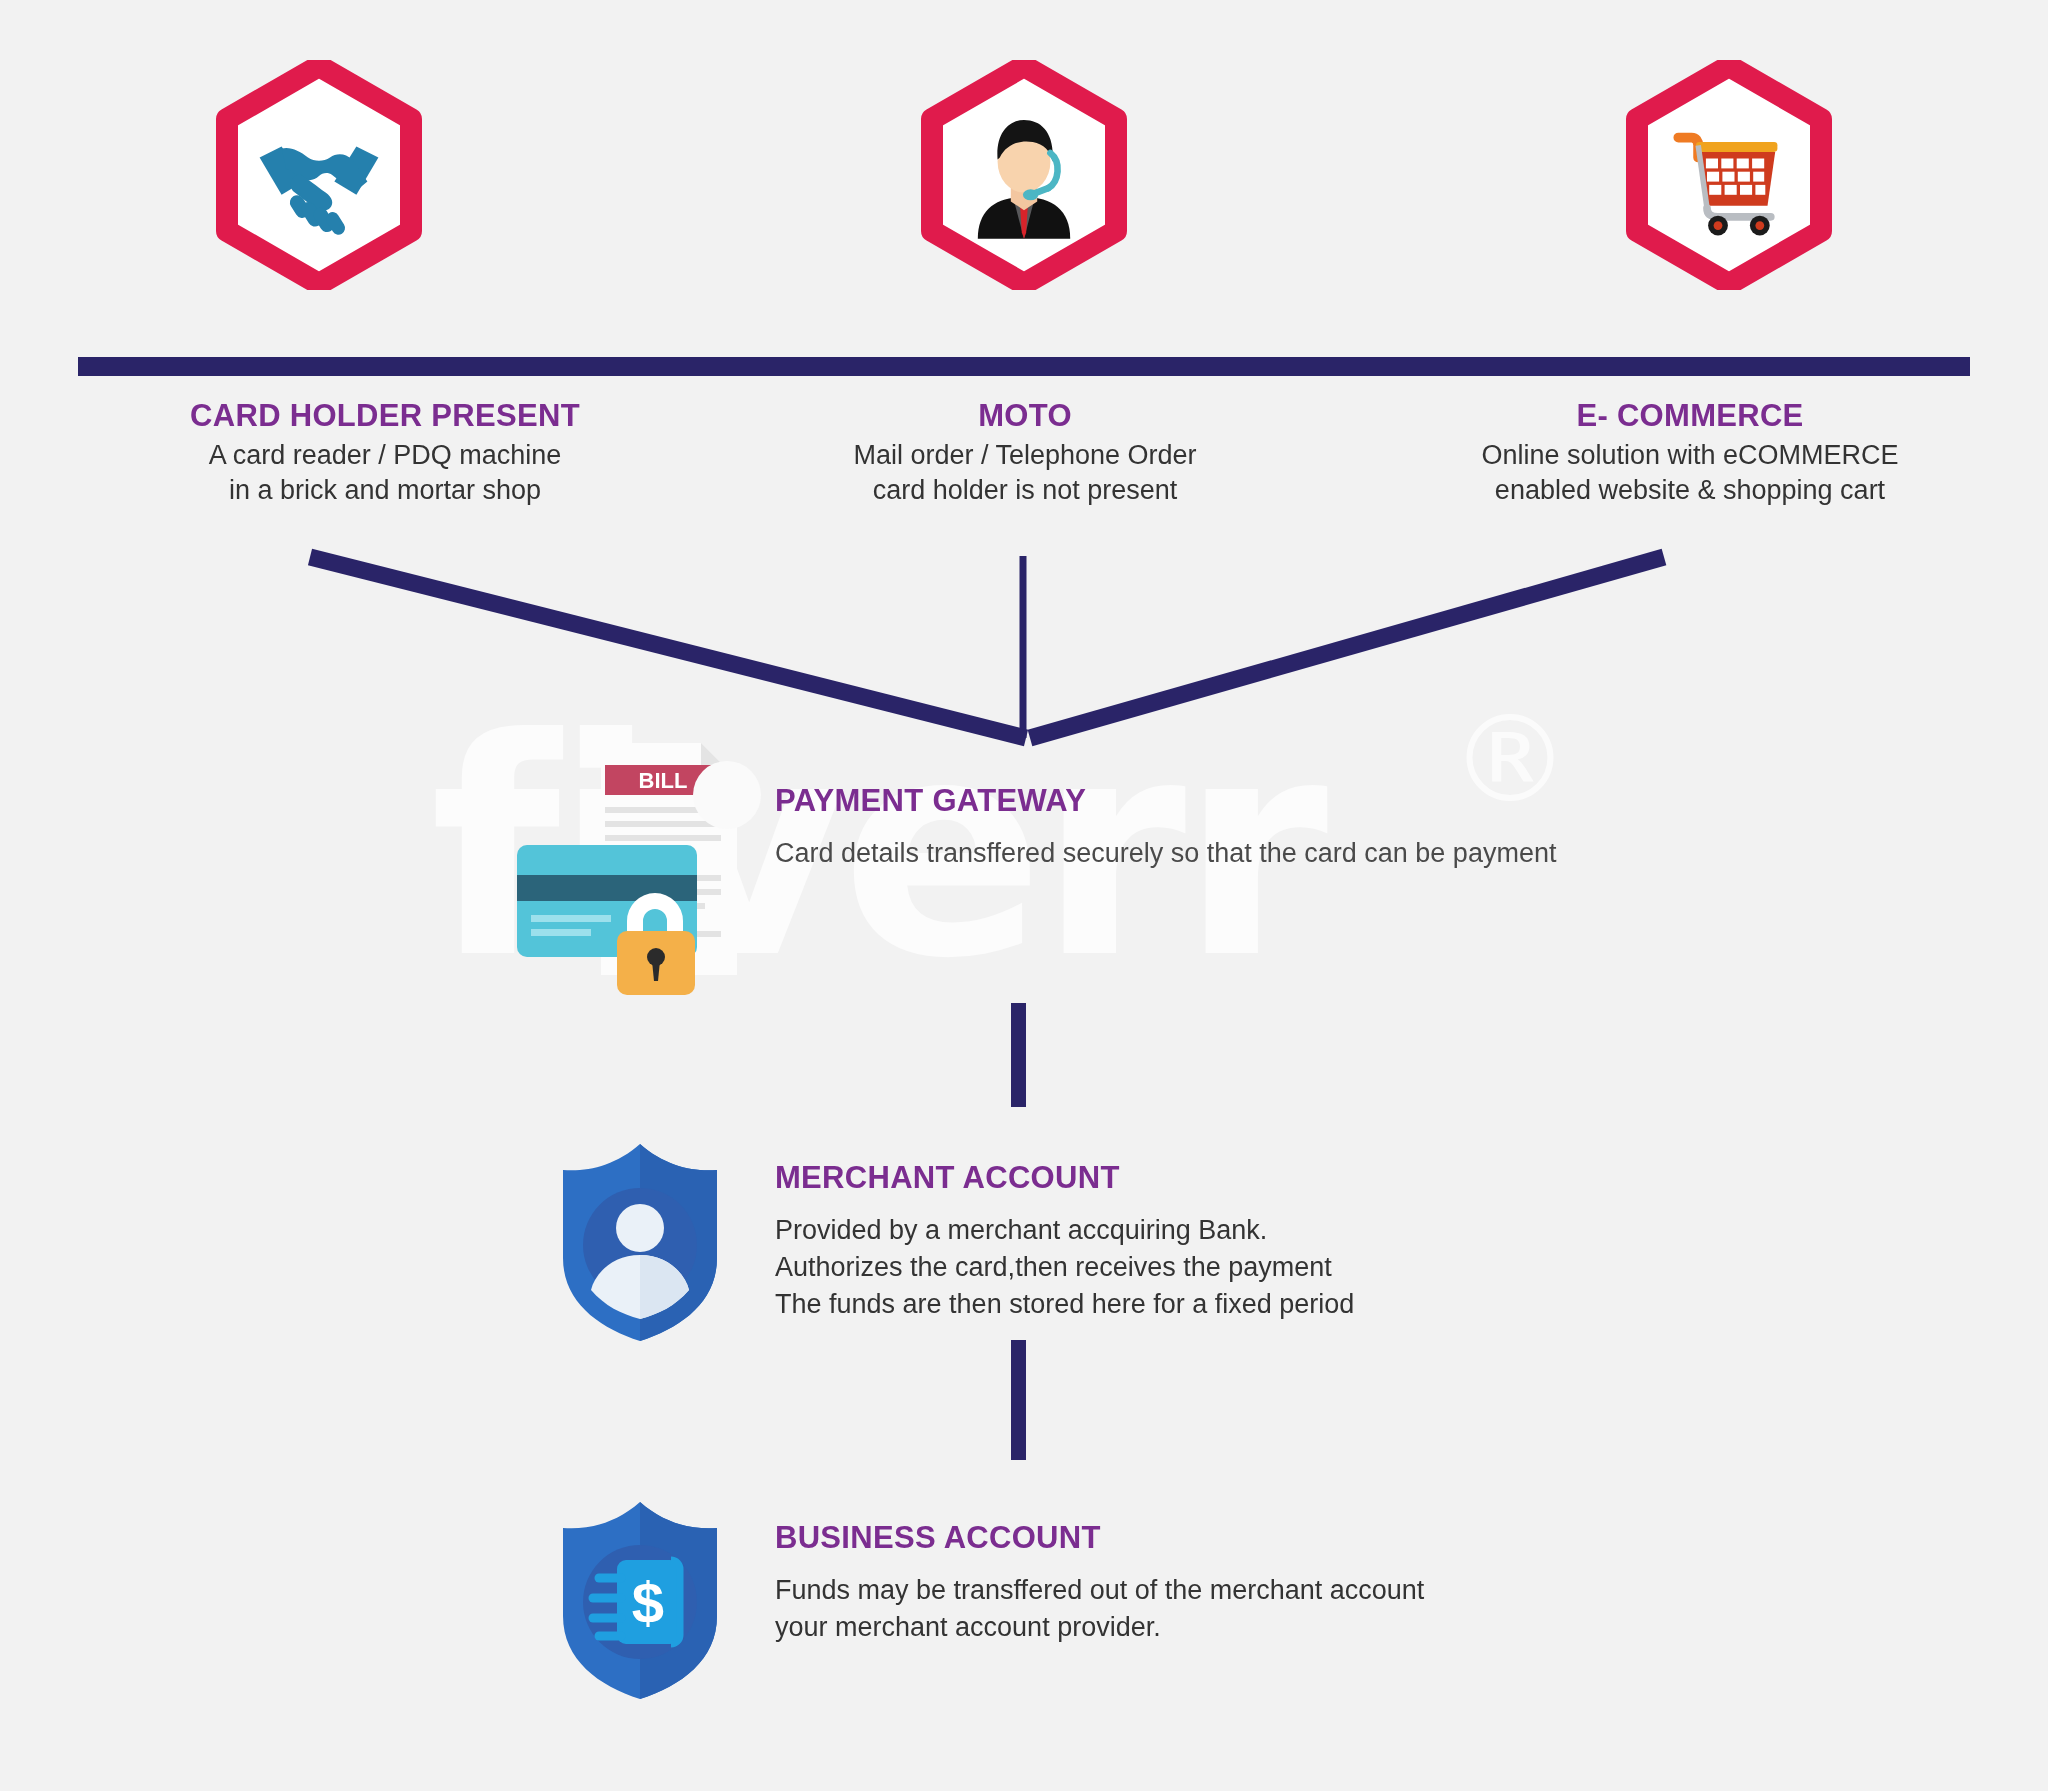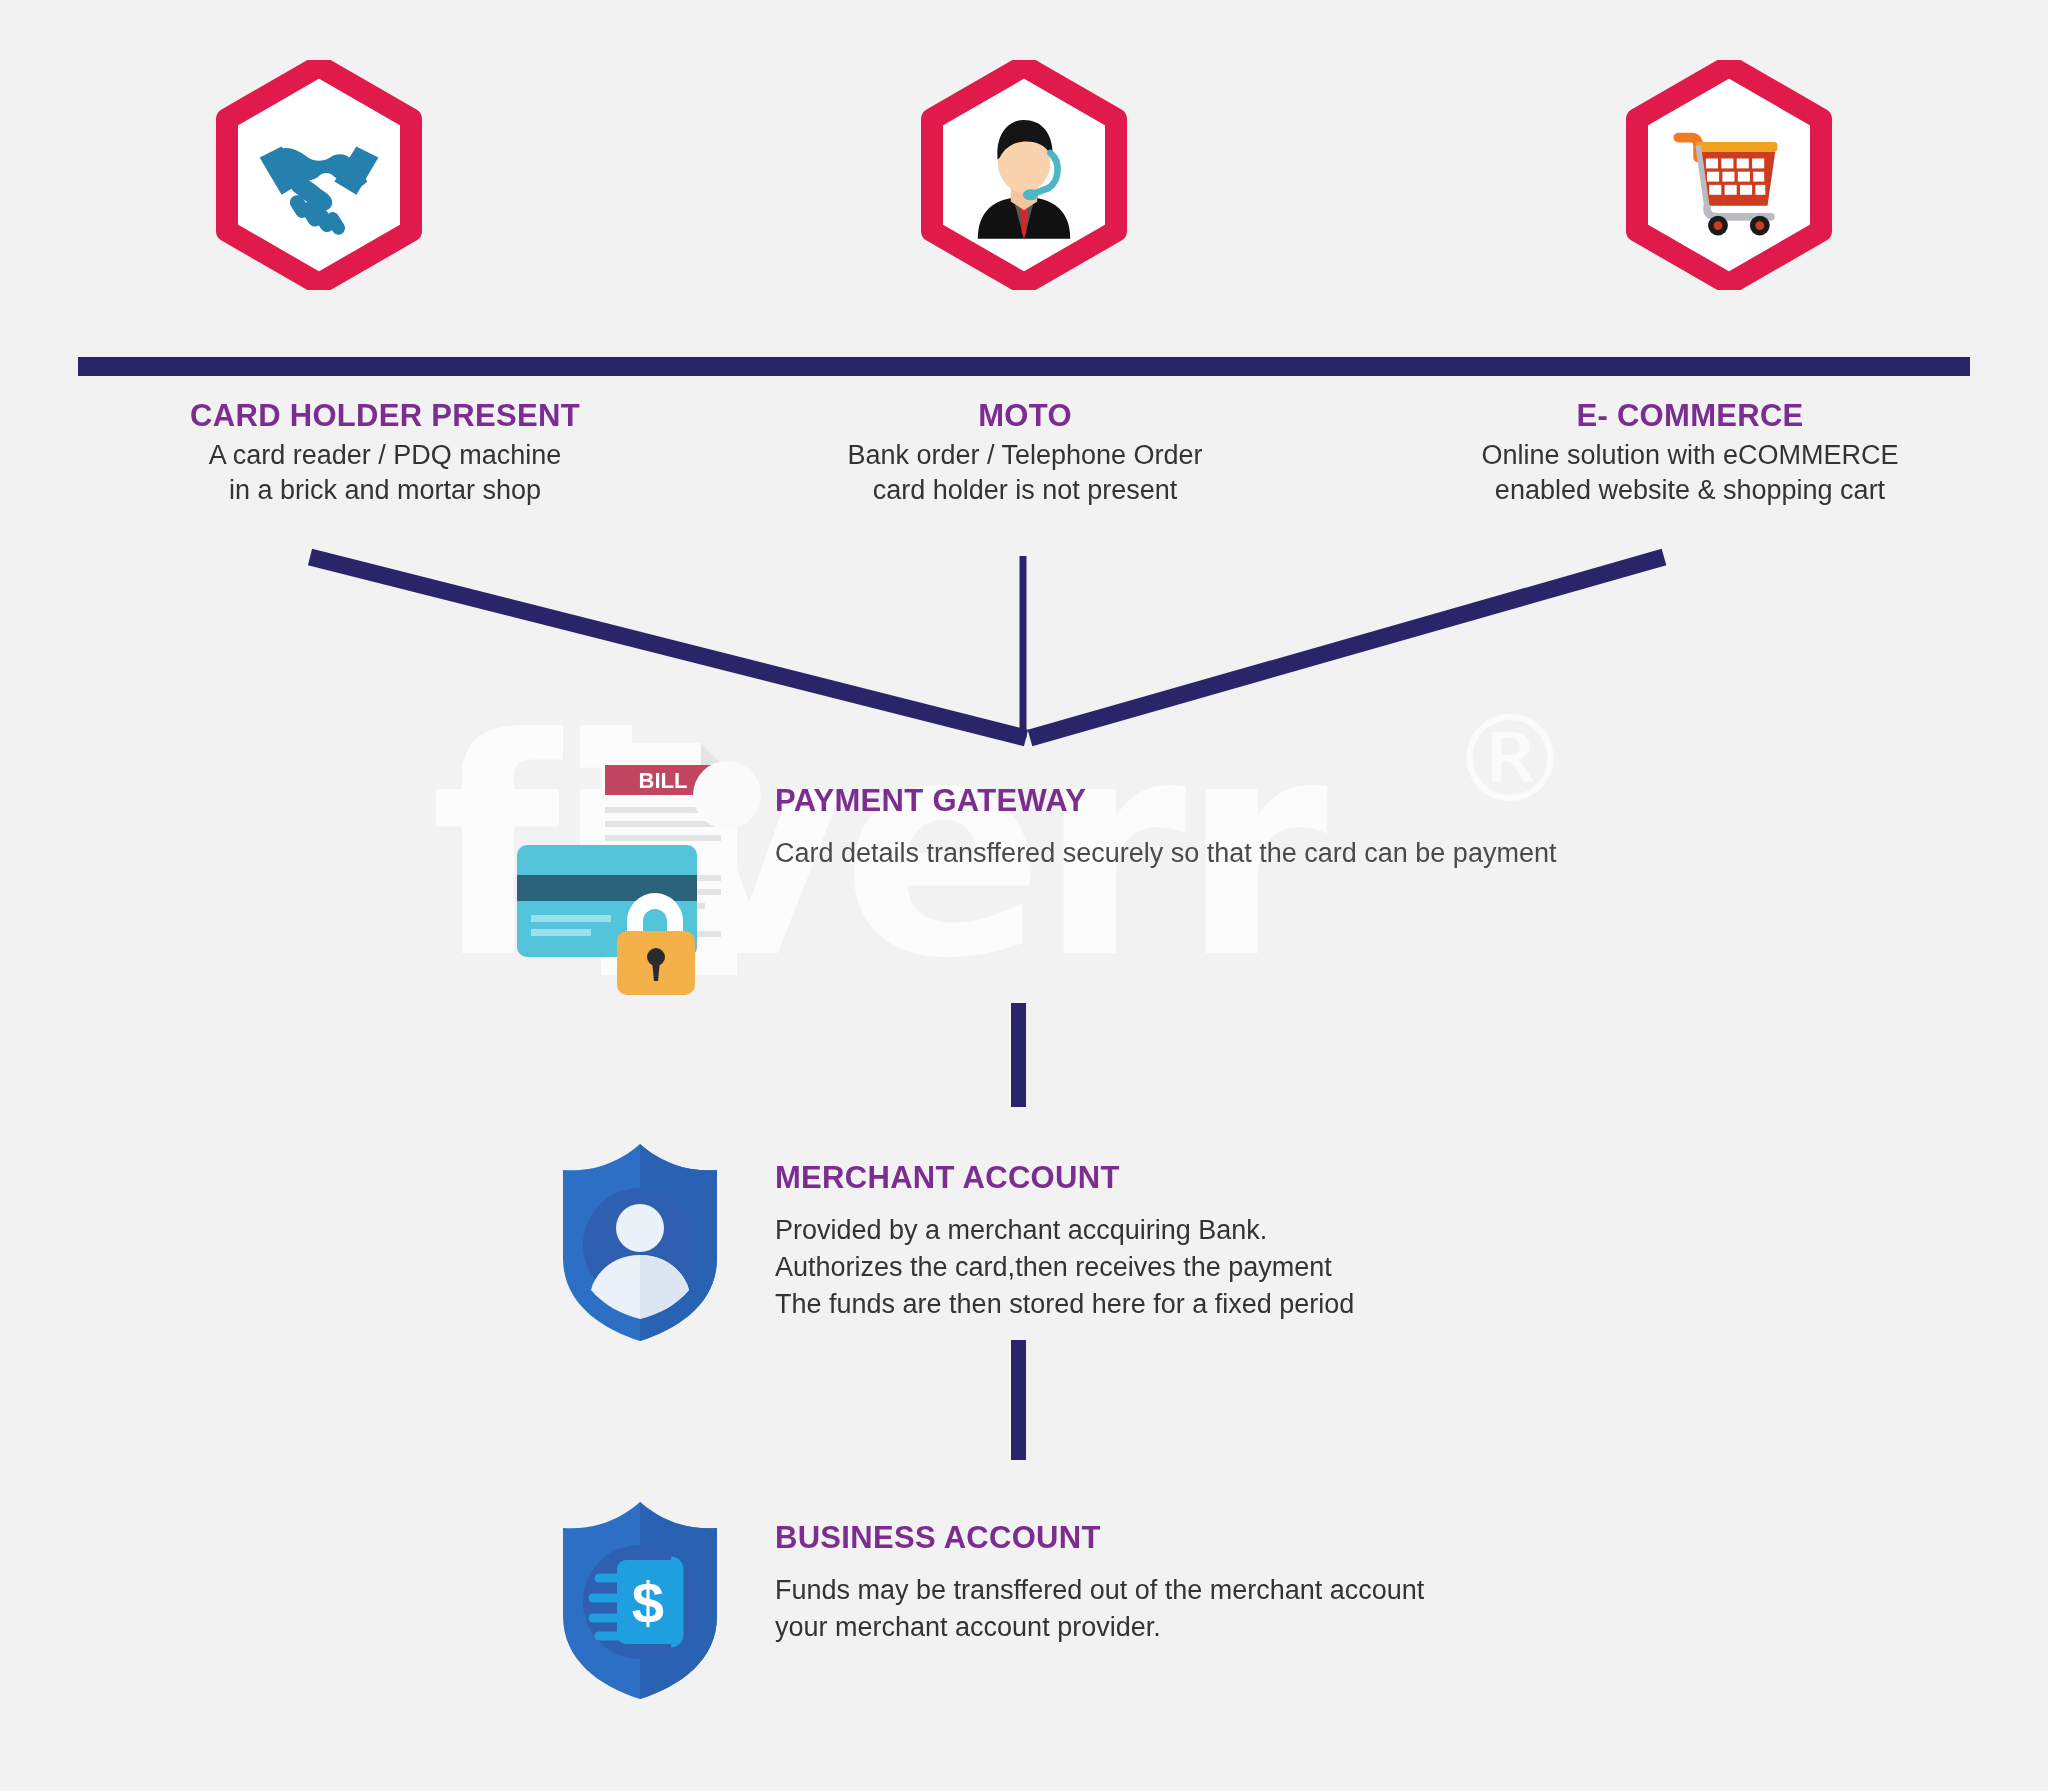--- a/index.html
+++ b/index.html
@@ -155,21 +155,21 @@
   <div class="divider"></div>
 
   <div class="col" style="left:50px;top:398px;width:670px;">
     <div class="col-title">CARD HOLDER PRESENT</div>
     <div class="col-line">A card reader / PDQ machine</div>
     <div class="col-line">in a brick and mortar shop</div>
   </div>
 
   <div class="col" style="left:690px;top:398px;width:670px;">
     <div class="col-title">MOTO</div>
-    <div class="col-line">Bank order / Telephone Order</div>
+    <div class="col-line">Mail order / Telephone Order</div>
     <div class="col-line">card holder is not present</div>
   </div>
 
   <div class="col" style="left:1355px;top:398px;width:670px;">
     <div class="col-title">E- COMMERCE</div>
     <div class="col-line">Online solution with eCOMMERCE</div>
     <div class="col-line">enabled website &amp; shopping cart</div>
   </div>
 
   <svg style="position:absolute;left:0;top:0;width:2048px;height:1791px;z-index:2;" viewBox="0 0 2048 1791">

